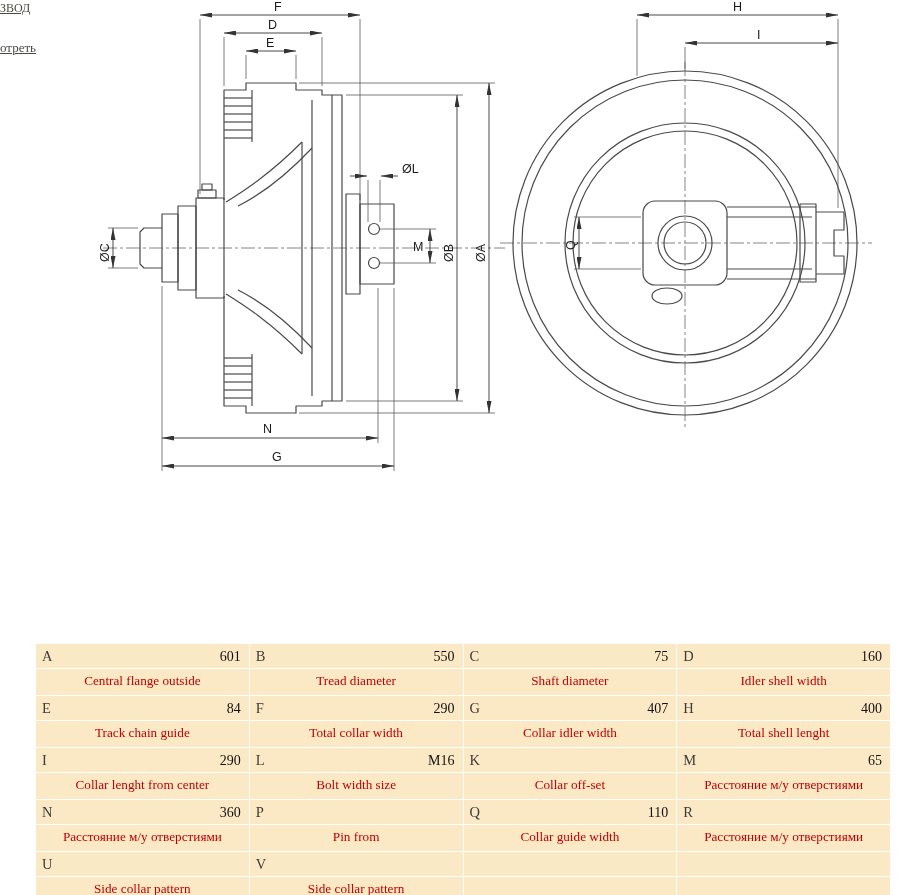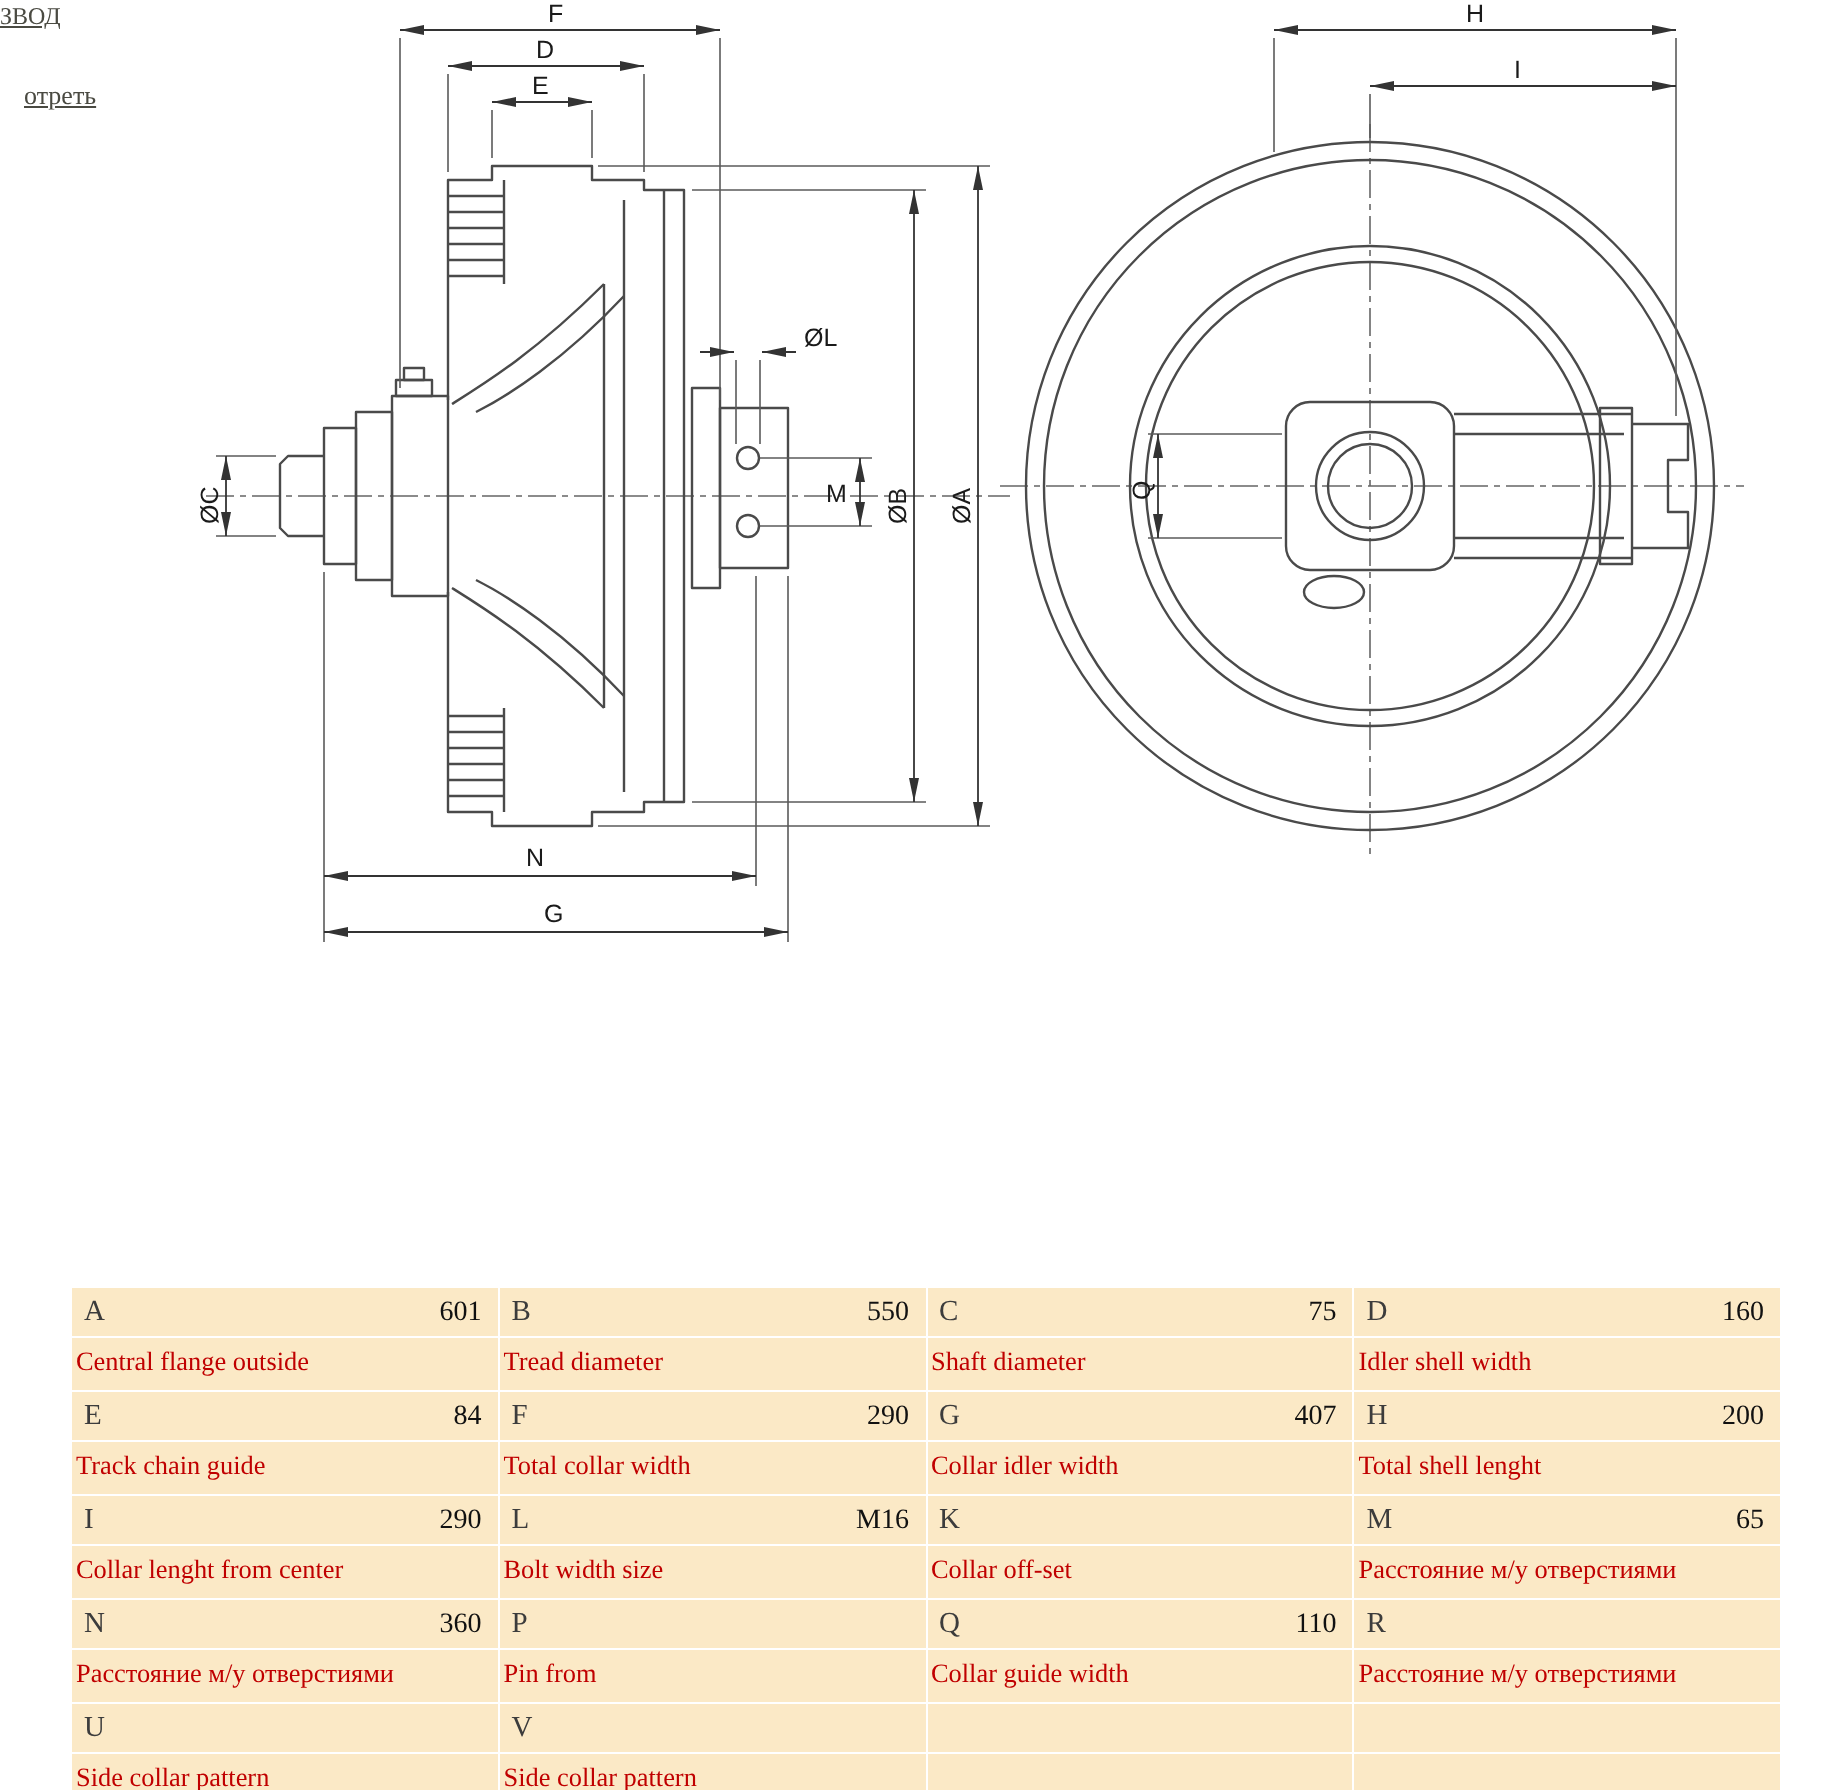--- a/index.html
+++ b/index.html
@@ -3,21 +3,21 @@
 <meta charset="utf-8">
 <style>
   html,body{margin:0;padding:0;}
   body{
     width:915px;height:895px;overflow:hidden;background:#ffffff;
     position:relative;font-family:"Liberation Serif",serif;
   }
   
   .cut-link{position:absolute;left:0;color:#4a4a42;text-decoration:underline;cursor:pointer;text-align:center;}
   .cut-link.l1{top:1px;font-size:12px;}
-  .cut-link.l2{top:40px;font-size:13px;margin-left:12px;}
+  .cut-link.l2{top:40px;font-size:13px;}
 
   
   #drawing{position:absolute;top:0;left:0;}
   .part{fill:none;stroke:#4a4a4a;stroke-width:1.2;stroke-linejoin:round;}
   .thin{fill:none;stroke:#5a5a5a;stroke-width:0.8;}
   .dim{fill:none;stroke:#333;stroke-width:0.9;marker-start:url(#arr);marker-end:url(#arr);}
   .dimE{fill:none;stroke:#333;stroke-width:0.9;marker-end:url(#arr);}
   .cl{fill:none;stroke:#666;stroke-width:0.8;stroke-dasharray:14 3 3 3;}
   .lbl{font-family:"Liberation Sans",sans-serif;font-size:12.5px;fill:#1a1a1a;}
 
@@ -30,21 +30,21 @@
     border:1px solid #ffffff;background:#fbe9c6;
     padding:0;vertical-align:top;width:25%;
   }
   .pair{
     display:flex;justify-content:space-between;align-items:center;
     padding:3px 8px 2px 6px;border-bottom:1px solid #ffffff;min-height:19px;
   }
   .letter{color:#3c3c3c;font-size:14.5px;}
   .value{color:#111;font-size:14px;}
   .desc{
-    text-align:left;color:#c00000;font-size:13.2px;
+    text-align:center;color:#c00000;font-size:13.2px;
     padding:4px 2px 5px 2px;min-height:17px;
   }
 </style>
 </head>
 <body>
 
 <a class="cut-link l1" href="#">ЗВОД</a>
 <a class="cut-link l2" href="#">отреть</a>
 
 <svg id="drawing" width="915" height="610" viewBox="0 0 915 610" xmlns="http://www.w3.org/2000/svg">
@@ -234,21 +234,21 @@
       <td>
         <div class="pair">
             <span class="letter">G</span>
             <span class="value">407</span>
           </div>
         <div class="desc">Collar idler width</div>
       </td>
       <td>
         <div class="pair">
             <span class="letter">H</span>
-            <span class="value">200</span>
+            <span class="value">400</span>
           </div>
         <div class="desc">Total shell lenght</div>
       </td>
     </tr>
     <tr>
       <td>
         <div class="pair">
             <span class="letter">I</span>
             <span class="value">290</span>
           </div>

